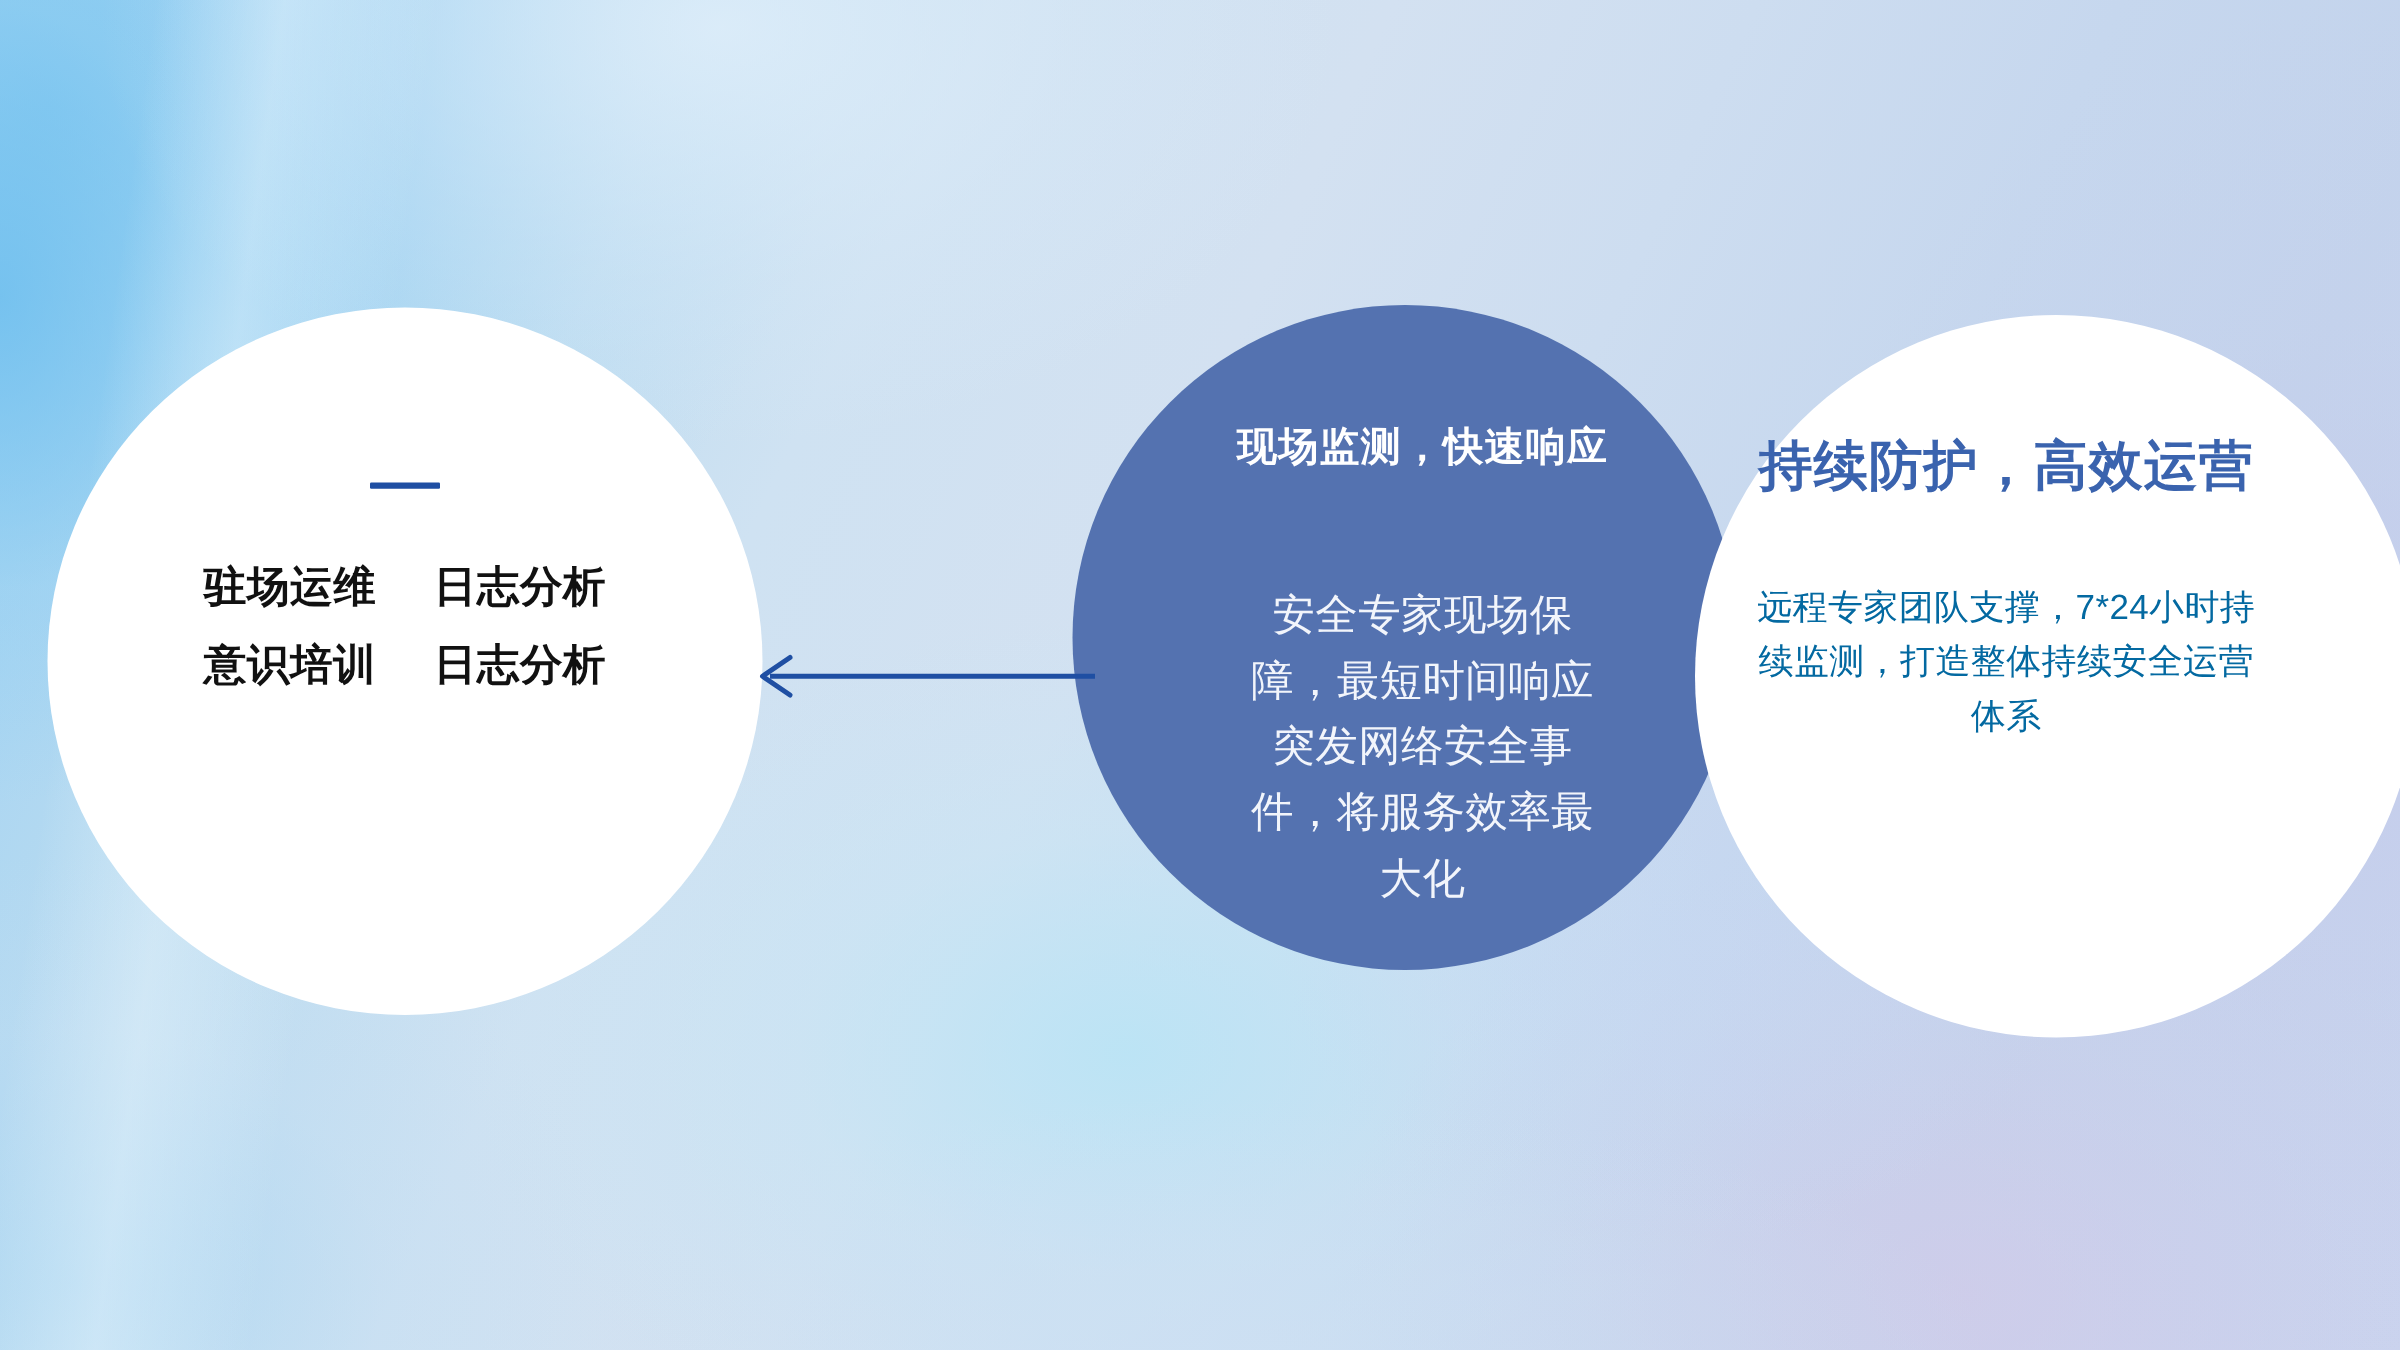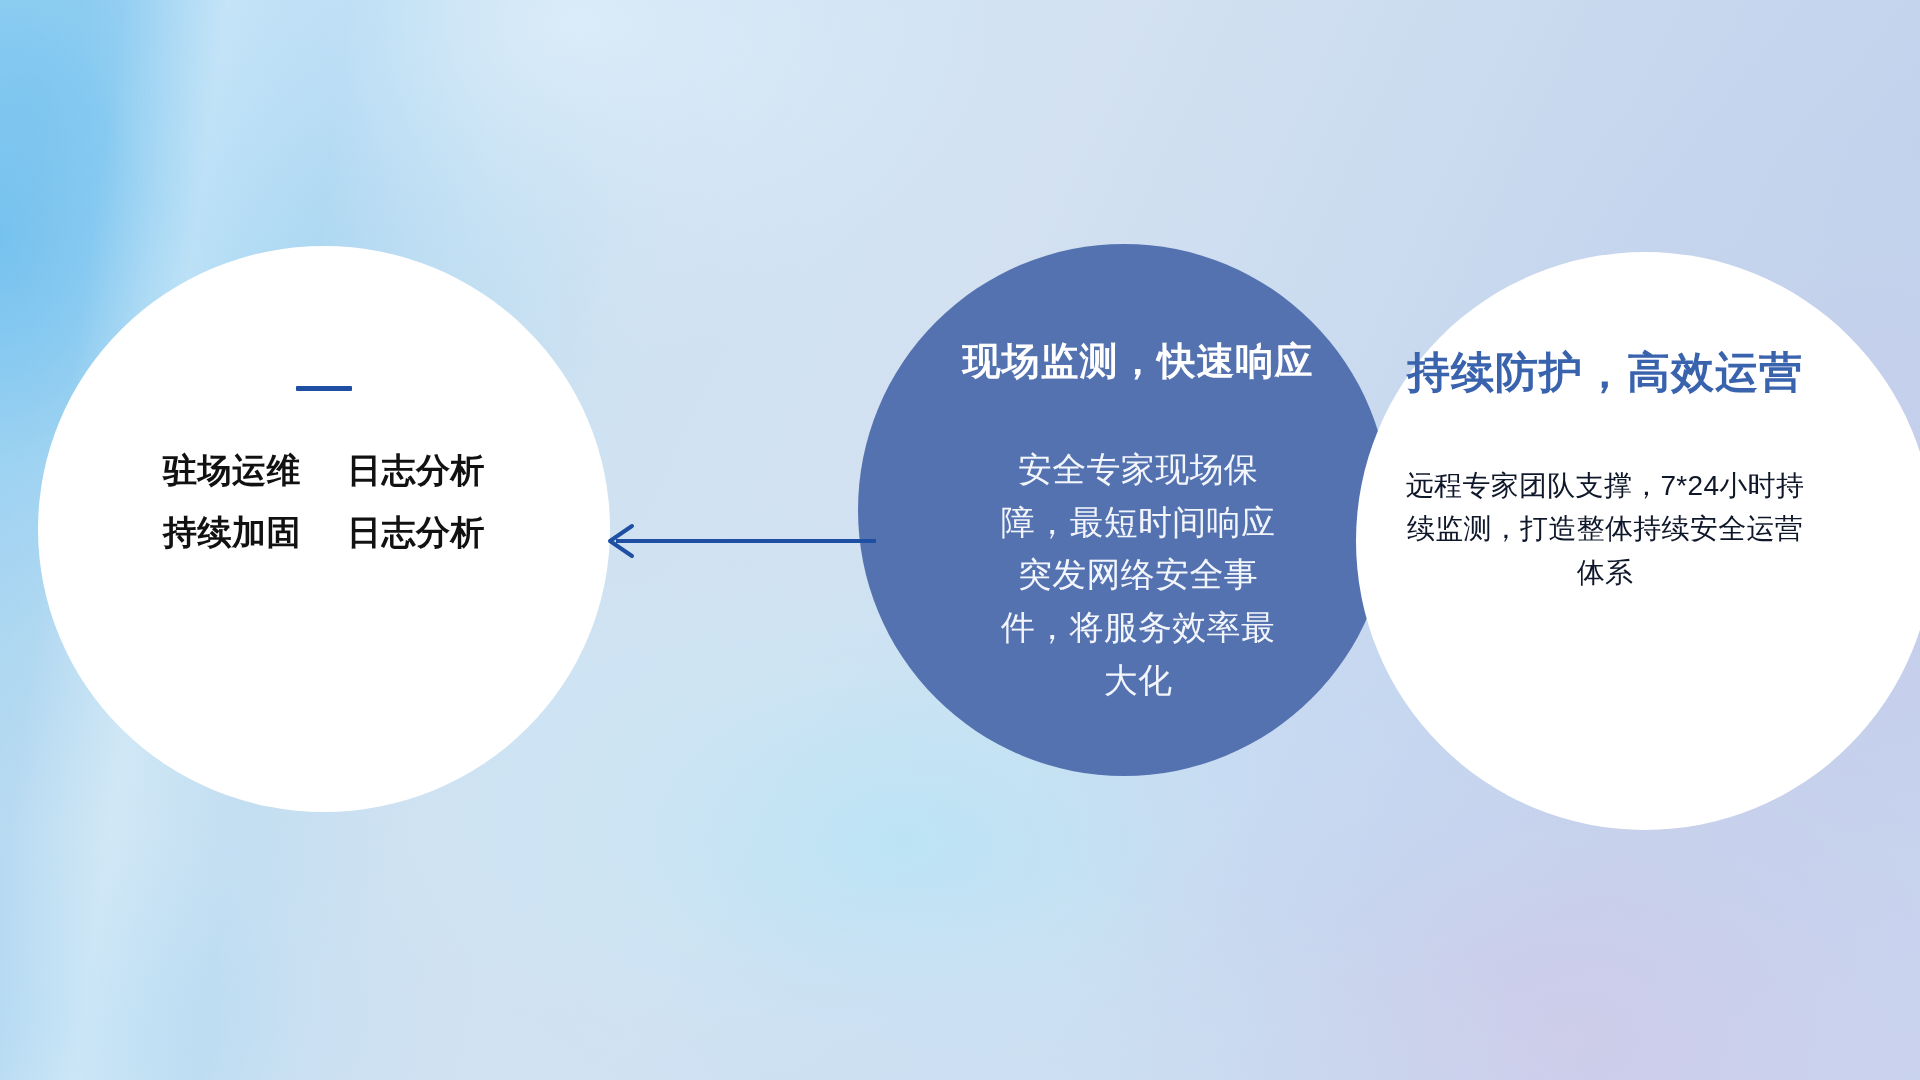--- a/index.html
+++ b/index.html
@@ -180,25 +180,25 @@
     height: 100%;
     display: flex;
     flex-direction: column;
     align-items: center;
     justify-content: flex-start;
     padding-top: 92px;
     box-sizing: border-box;
   }
   .mid-title {
     color: #ffffff;
-    font-size: 38px;
+    font-size: 32px;
     font-weight: 700;
     letter-spacing: 1px;
     white-space: nowrap;
-    margin-bottom: 56px;
+    margin-bottom: 86px;
   }
   .mid-body {
     color: #f2f5fb;
     font-size: 34px;
     line-height: 1.55;
     text-align: center;
     width: 300px;
     letter-spacing: 0.3px;
   }
 
@@ -218,21 +218,21 @@
   }
   .right-title {
     color: #3a63ae;
     font-size: 43px;
     font-weight: 700;
     letter-spacing: 1px;
     white-space: nowrap;
     margin-bottom: 62px;
   }
   .right-body {
-    color: #0f172a;
+    color: #0369a1;
     font-size: 28px;
     line-height: 1.55;
     text-align: center;
     width: 400px;
     letter-spacing: 0.3px;
   }
 
   
   #arrow {
     position: absolute;
@@ -278,21 +278,21 @@
       <div class="accent-dash"></div>
       <div class="left-lines">
 
         <div class="left-line">
           <span>驻场运维</span>
           <span class="gap"></span>
           <span>日志分析</span>
         </div>
 
         <div class="left-line">
-          <span>持续加固</span>
+          <span>意识培训</span>
           <span class="gap"></span>
           <span>日志分析</span>
         </div>
 
 
       </div>
     </div>
   </div>
 
   <svg id="arrow" viewBox="0 0 280 46">

